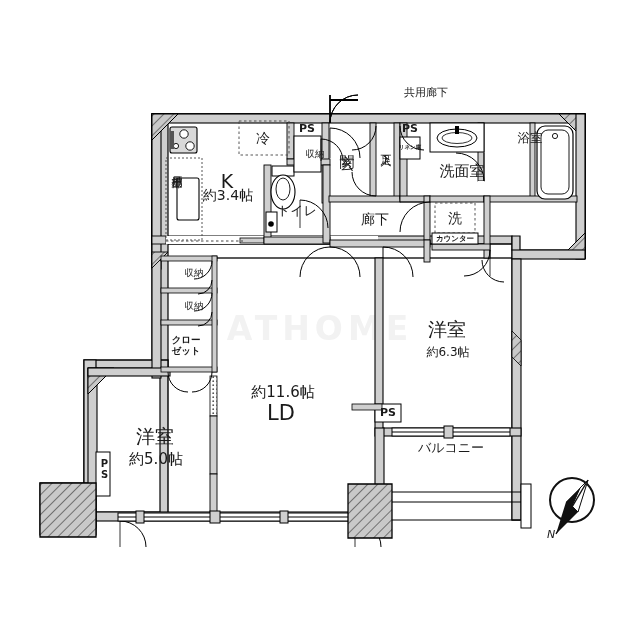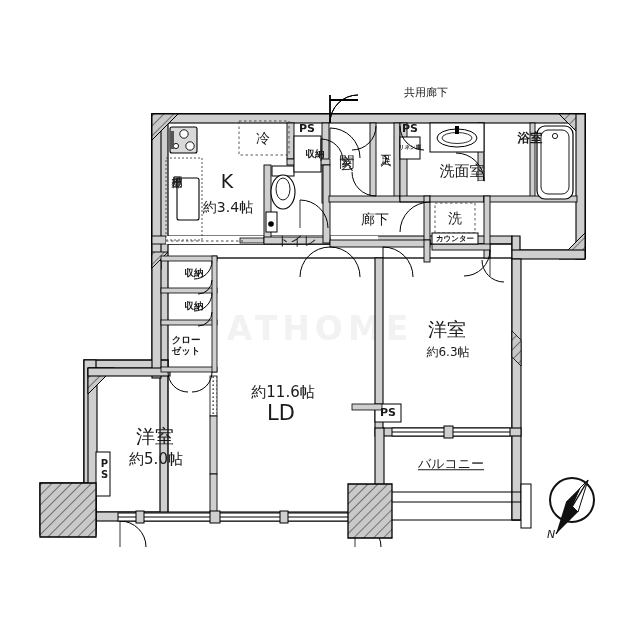--- a/index.html
+++ b/index.html
@@ -36,21 +36,21 @@
   .lbl.vert {
     writing-mode: vertical-rl;
     text-orientation: upright;
     white-space: nowrap;
     line-height: 1.0;
   }
   .ctr { transform: translate(-50%, -50%); }
   .room-name { font-size: 17px; font-weight: 500; }
   .room-size { font-size: 14px; }
   .small-room { font-size: 11px; font-weight: 500; }
-  .tiny-room { font-size: 9.5px; font-weight: 700; padding-left: 16px; }
+  .tiny-room { font-size: 9.5px; font-weight: 400; padding-left: 16px; }
   .ps-lbl {
     font-size: 11px;
     font-weight: bold;
     font-family: "DejaVu Sans", "Liberation Sans", sans-serif;
   }
   .micro { font-size: 5.5px; font-weight: bold; line-height: 1.0; }
   .compass-n { font-size: 11px; font-style: italic; }
   .wm {
     position: absolute;
     left: 320px; top: 328px;
@@ -341,21 +341,21 @@
       <polygon points="588,480 578,512 572,506 580,488" fill="#ffffff" stroke="#111" stroke-width="1"></polygon>
       <polygon points="588,480 580,488 572,506 566,502" fill="#111"></polygon>
       <line x1="556" y1="534" x2="588" y2="480" stroke="#111" stroke-width="1.4"></line>
     </g>
 
   </svg>
 
   <div class="lbl small-room ctr" style="left:426px; top:93px;">共用廊下</div>
 
   <div class="lbl room-name ctr" style="left:227px; top:182px; font-size:19px;">K</div>
-  <div class="lbl room-size ctr" style="left:228px; top:207px;">約3.4帖</div>
+  <div class="lbl room-size ctr" style="left:228px; top:195px;">約3.4帖</div>
 
   <div class="lbl small-room ctr" style="left:263px; top:138px; font-size:14px;">冷</div>
 
   <div class="lbl vert" style="left:171px; top:168px; font-size:11px;">上部吊戸棚</div>
 
   <div class="lbl ps-lbl ctr" style="left:307px; top:129px;">PS</div>
 
   <div class="lbl tiny-room ctr" style="left:307px; top:154px; line-height:1.05;">
     <span>収納</span>
   </div>
@@ -365,28 +365,28 @@
   <div class="lbl vert" style="left:380px; top:146px; font-size:11px;">下足入</div>
 
   <div class="lbl ps-lbl ctr" style="left:410px; top:129px;">PS</div>
 
   <div class="lbl micro ctr" style="left:410px; top:148px;">
     <span>リネン庫</span>
   </div>
 
   <div class="lbl small-room ctr" style="left:462px; top:172px; font-size:15px;">洗面室</div>
 
-  <div class="lbl small-room ctr" style="left:530px; top:137px; font-size:12.5px;font-weight:bold;">浴室</div>
+  <div class="lbl small-room ctr" style="left:530px; top:137px; font-size:12.5px;">浴室</div>
 
   <div class="lbl ctr" style="left:455px; top:218px; font-size:14px; font-weight:500;">洗</div>
 
   <div class="lbl ctr" style="left:455px; top:239px; font-size:7.5px; font-weight:bold;">カウンター</div>
 
 
-  <div class="lbl ctr" style="left:297px; top:241px; font-size:13px;">トイレ</div>
+  <div class="lbl ctr" style="left:297px; top:211px; font-size:13px;">トイレ</div>
 
   <div class="lbl ctr" style="left:375px; top:219px; font-size:14px;">廊下</div>
 
   <div class="lbl tiny-room ctr" style="left:186px; top:273px; line-height:1.05;">
     <span>収納</span>
   </div>
   <div class="lbl tiny-room ctr" style="left:186px; top:306px; line-height:1.05;">
     <span>収納</span>
   </div>
 
@@ -401,17 +401,17 @@
   <div class="lbl room-name ctr" style="left:447px; top:330px; font-size:19px;">洋室</div>
   <div class="lbl room-size ctr" style="left:448px; top:352px; font-size:12px;">約6.3帖</div>
 
   <div class="lbl room-name ctr" style="left:155px; top:437px; font-size:19px;">洋室</div>
   <div class="lbl room-size ctr" style="left:156px; top:460px; font-size:15px;">約5.0帖</div>
 
   <div class="lbl ps-lbl ctr" style="left:388px; top:413px;">PS</div>
 
   <div class="lbl vert" style="left:99px; top:458px; font-size:10px; font-weight:bold;">PS</div>
 
-  <div class="lbl ctr" style="left:451px; top:464px; font-size:13px;text-decoration:underline;">バルコニー</div>
+  <div class="lbl ctr" style="left:451px; top:448px; font-size:13px;">バルコニー</div>
 
   <div class="lbl compass-n ctr" style="left:551px; top:535px;">N</div>
 
 </div>
 
 </body></html>

